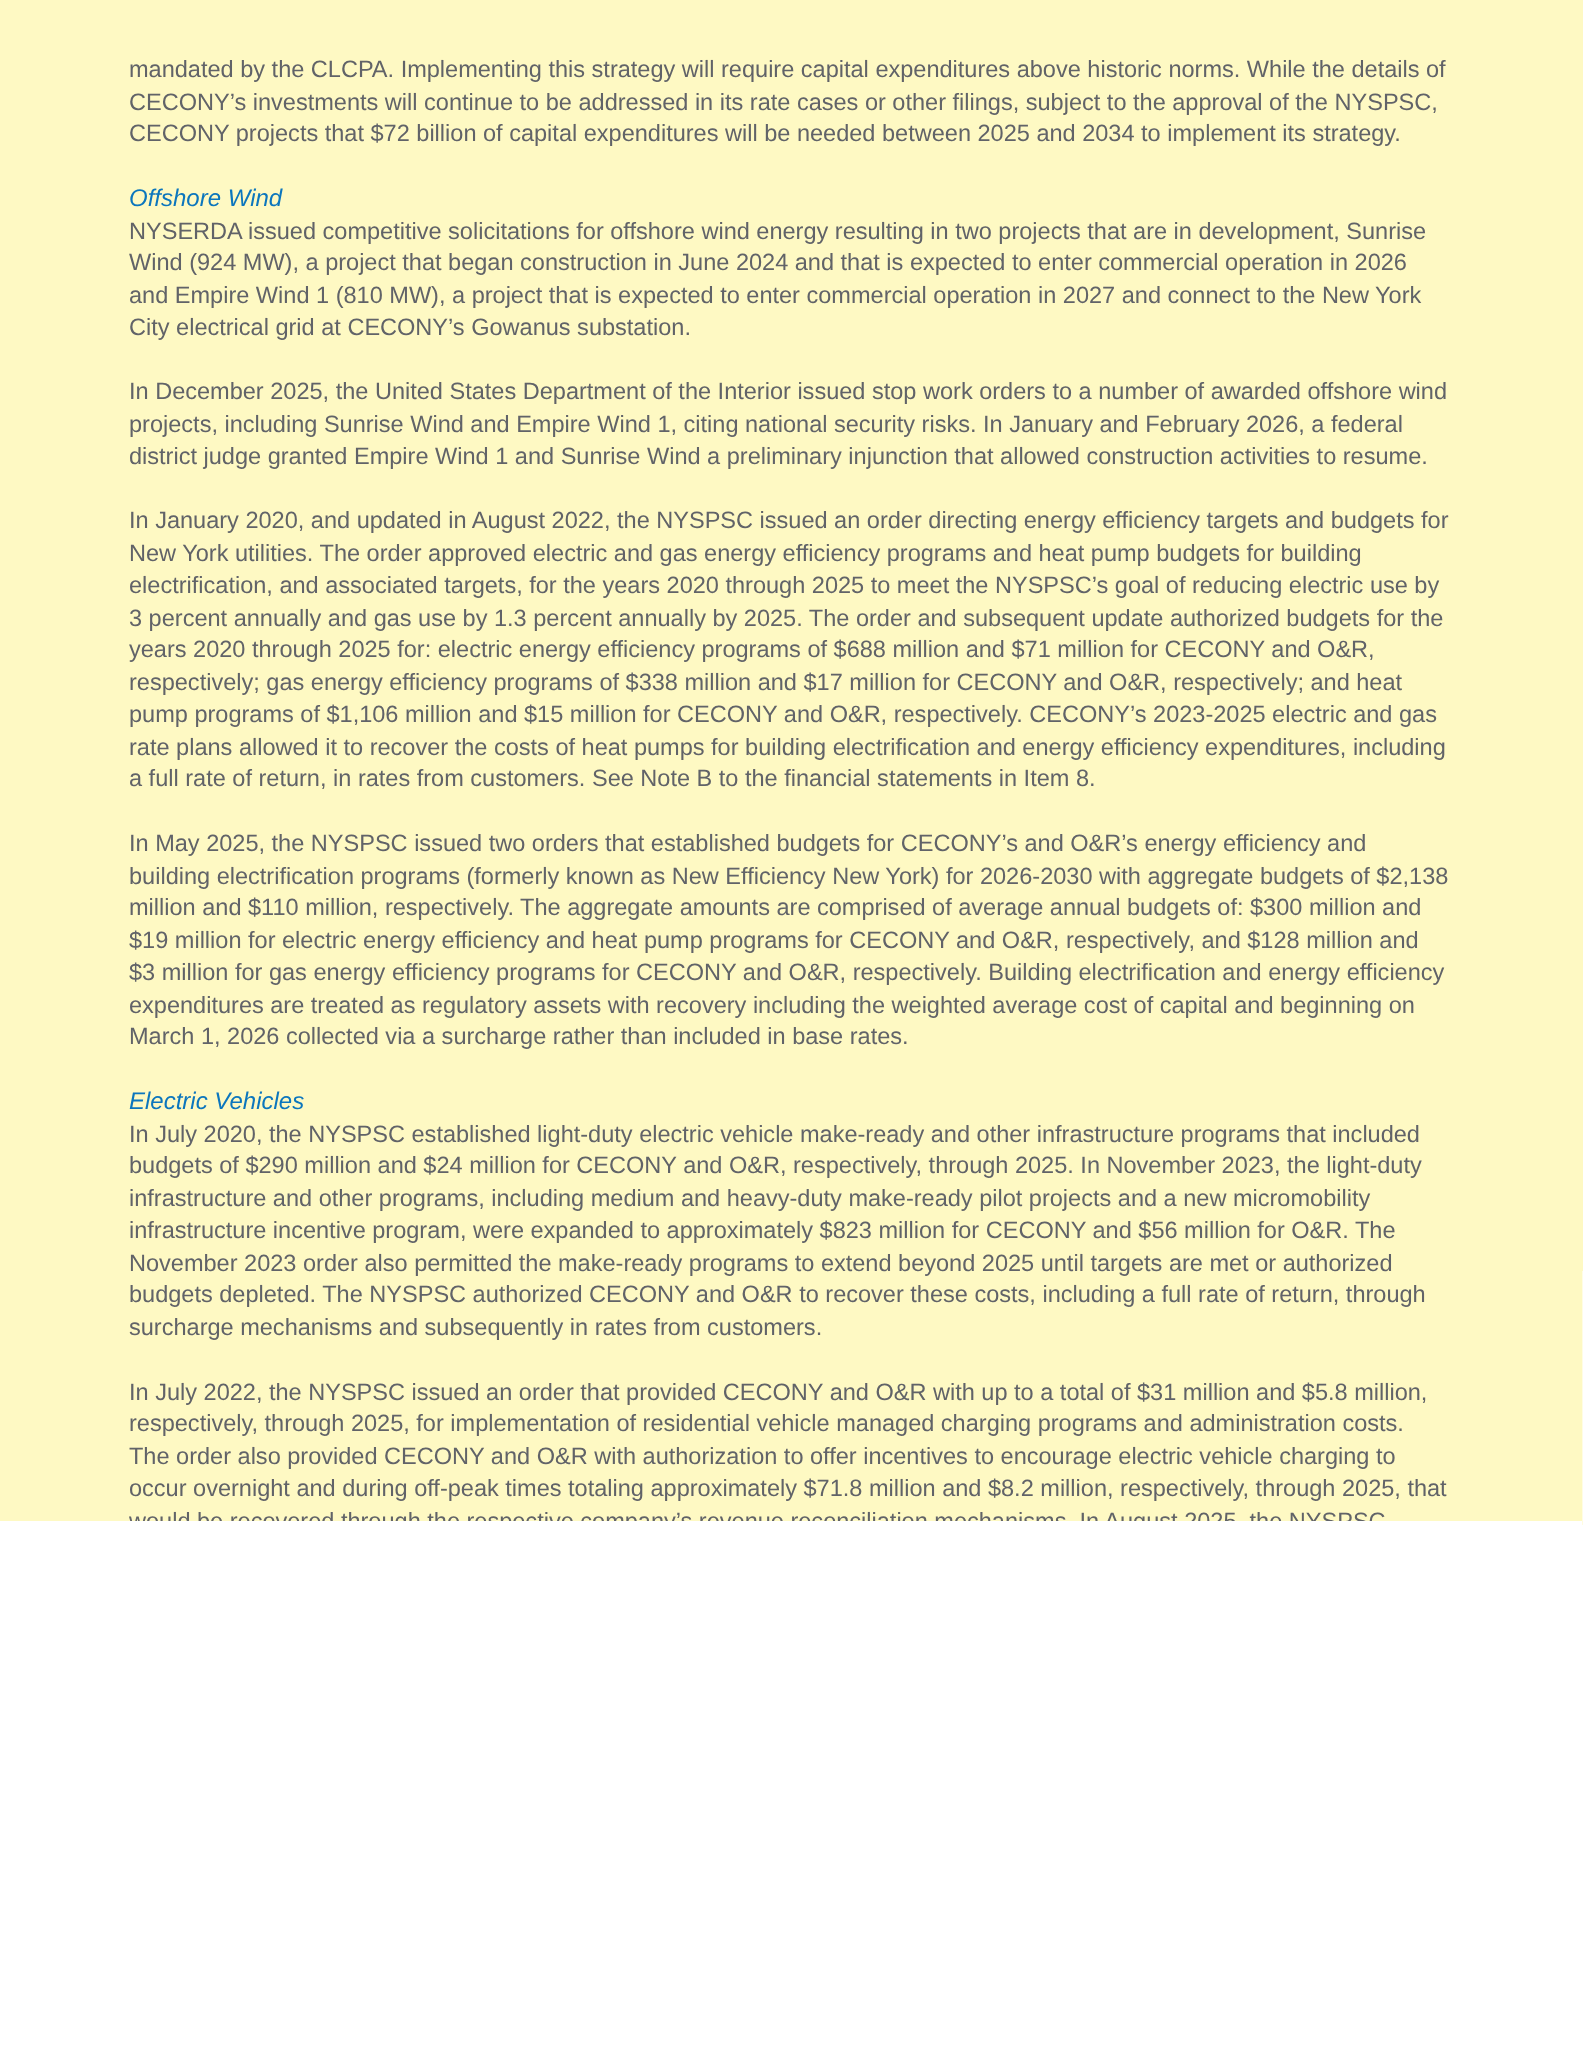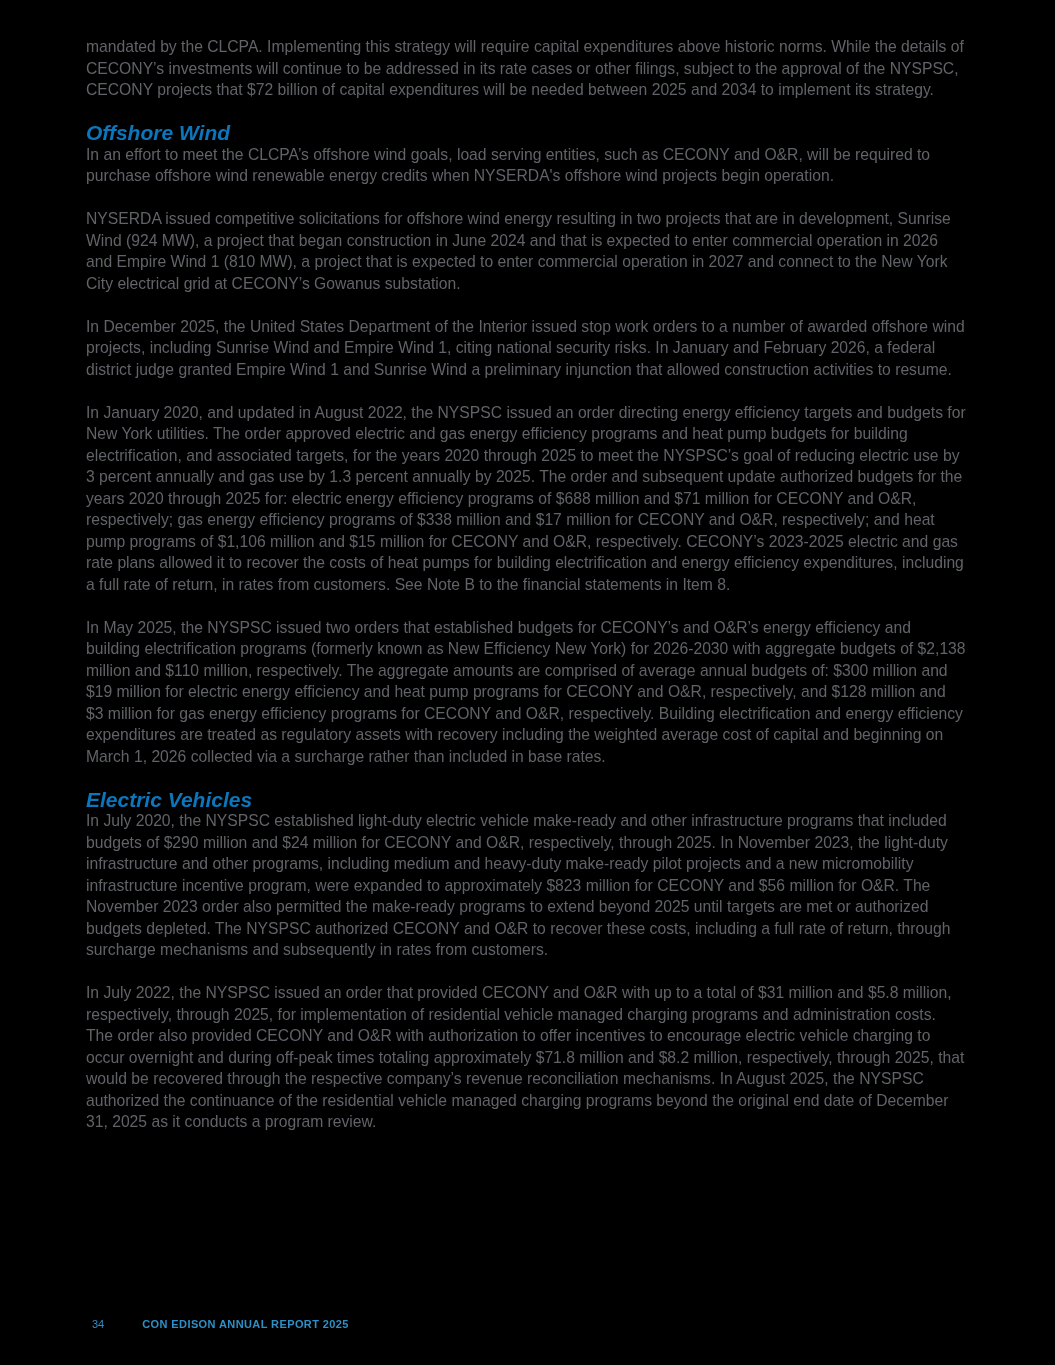--- a/index.html
+++ b/index.html
@@ -1,43 +1,43 @@
 <!DOCTYPE html>
 <html><head>
 <meta charset="utf-8">
 <style>
   * { box-sizing: border-box; }
   html, body { margin: 0; padding: 0; background: #ffffff; }
   .page {
     position: relative;
     width: 1055px;
-    height: 1365px;
-    background: #000000;
+    height: 1014px;
+    background: #fef9c3;
     font-family: "Liberation Sans", "DejaVu Sans", sans-serif;
     overflow: hidden;
   }
   .content {
     position: absolute;
     left: 86px;
     top: 36px;
     width: 880px;
     color: #616368;
     font-size: 15.7px;
     line-height: 21.5px;
     text-align: left;
   }
   .content p {
     margin: 0 0 21.5px 0;
   }
   .content section { margin: 0; padding: 0; }
   .content h2 {
     color: #0c76bd;
-    font-size: 21px;
+    font-size: 16px;
     line-height: 21.5px;
-    font-weight: bold;
+    font-weight: normal;
     font-style: italic;
     margin: 0;
     padding: 0;
   }
   .footer {
     position: absolute;
     left: 92px;
     top: 1315px;
     display: flex;
     align-items: baseline;
@@ -52,21 +52,20 @@
 <body>
 
 <div class="page">
 
   <div class="content">
 
     <p>mandated by the CLCPA. Implementing this strategy will require capital expenditures above historic norms. While the details of CECONY’s investments will continue to be addressed in its rate cases or other filings, subject to the approval of the NYSPSC, CECONY projects that $72 billion of capital expenditures will be needed between 2025 and 2034 to implement its strategy.</p>
 
     <section>
       <h2>Offshore Wind</h2>
-      <p>In an effort to meet the CLCPA’s offshore wind goals, load serving entities, such as CECONY and O&amp;R, will be required to purchase offshore wind renewable energy credits when NYSERDA's offshore wind projects begin operation.</p>
       <p>NYSERDA issued competitive solicitations for offshore wind energy resulting in two projects that are in development, Sunrise Wind (924 MW), a project that began construction in June 2024 and that is expected to enter commercial operation in 2026 and Empire Wind 1 (810 MW), a project that is expected to enter commercial operation in 2027 and connect to the New York City electrical grid at CECONY’s Gowanus substation.</p>
       <p>In December 2025, the United States Department of the Interior issued stop work orders to a number of awarded offshore wind projects, including Sunrise Wind and Empire Wind 1, citing national security risks. In January and February 2026, a federal district judge granted Empire Wind 1 and Sunrise Wind a preliminary injunction that allowed construction activities to resume.</p>
     </section>
 
     <section>
       <p>In January 2020, and updated in August 2022, the NYSPSC issued an order directing energy efficiency targets and budgets for New York utilities. The order approved electric and gas energy efficiency programs and heat pump budgets for building electrification, and associated targets, for the years 2020 through 2025 to meet the NYSPSC’s goal of reducing electric use by 3 percent annually and gas use by 1.3 percent annually by 2025. The order and subsequent update authorized budgets for the years 2020 through 2025 for: electric energy efficiency programs of $688 million and $71 million for CECONY and O&amp;R, respectively; gas energy efficiency programs of $338 million and $17 million for CECONY and O&amp;R, respectively; and heat pump programs of $1,106 million and $15 million for CECONY and O&amp;R, respectively. CECONY’s 2023-2025 electric and gas rate plans allowed it to recover the costs of heat pumps for building electrification and energy efficiency expenditures, including a full rate of return, in rates from customers. See Note B to the financial statements in Item 8.</p>
       <p>In May 2025, the NYSPSC issued two orders that established budgets for CECONY’s and O&amp;R’s energy efficiency and building electrification programs (formerly known as New Efficiency New York) for 2026-2030 with aggregate budgets of $2,138 million and $110 million, respectively. The aggregate amounts are comprised of average annual budgets of: $300 million and $19 million for electric energy efficiency and heat pump programs for CECONY and O&amp;R, respectively, and $128 million and $3 million for gas energy efficiency programs for CECONY and O&amp;R, respectively. Building electrification and energy efficiency expenditures are treated as regulatory assets with recovery including the weighted average cost of capital and beginning on March 1, 2026 collected via a surcharge rather than included in base rates.</p>
     </section>
 
     <section>

